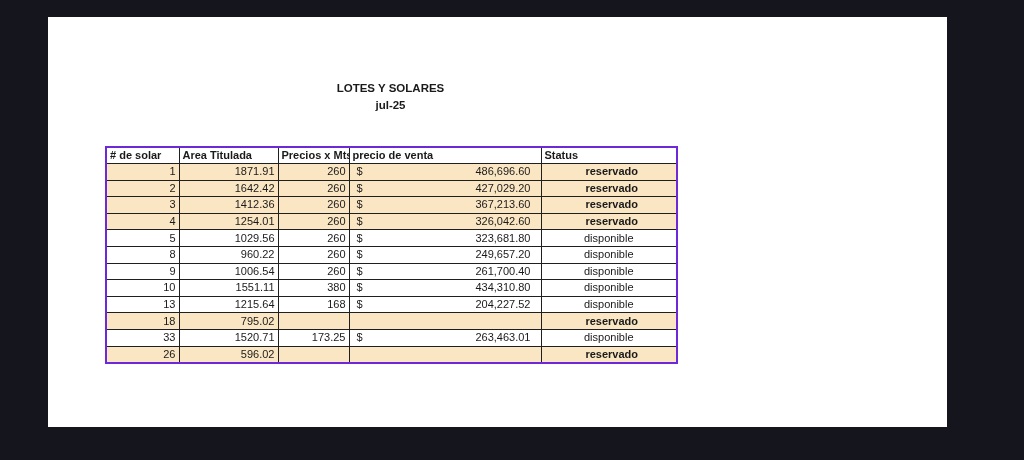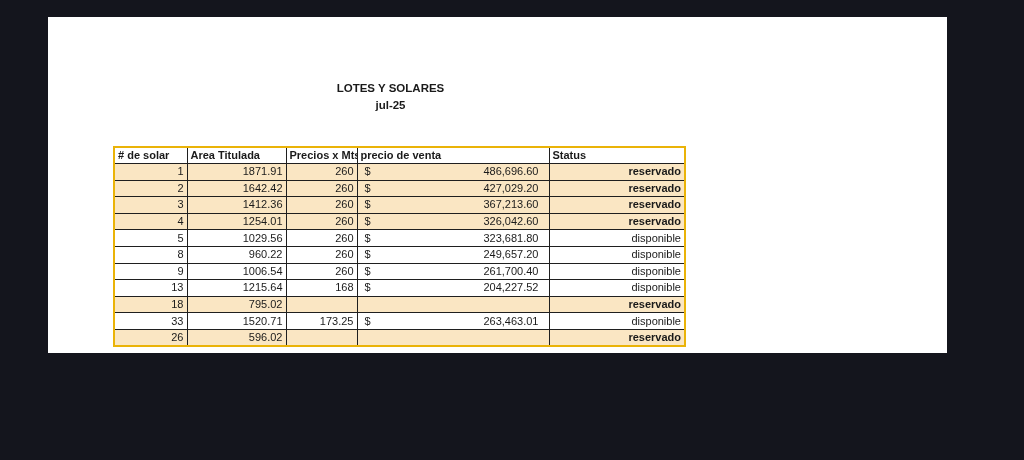--- a/index.html
+++ b/index.html
@@ -6,21 +6,21 @@
   html, body {
     width: 1024px; height: 460px;
     overflow: hidden;
     font-family: "Liberation Sans", sans-serif;
   }
   body { background: #14151d; position: relative; }
 
   .page {
     position: absolute;
     left: 48px; top: 17px;
-    width: 899px; height: 336px;
+    width: 899px; height: 410px;
     background: #ffffff;
   }
 
   .title-block {
     position: absolute;
     left: 57px; top: 63px;
     width: 571px;
     text-align: center;
     color: #1a1a1a;
     font-weight: bold;
@@ -44,41 +44,41 @@
   table.lots col.c5 { width: 136px; }
 
   table.lots th, table.lots td {
     border: 1px solid #1f1f1f;
     height: 16.6px;
     padding: 0 3px;
     line-height: 15px;
     white-space: nowrap;
     overflow: hidden;
   }
-  table.lots { border: 2px solid #eab308; margin-left: 8px; }
+  table.lots { border: 2px solid #6d28d9; }
 
   table.lots th {
     font-weight: bold;
     text-align: left;
     background: #ffffff;
     height: 16px;
   }
 
   td.c-solar, td.c-area, td.c-pmts { text-align: right; padding-right: 4px; }
 
   td.c-venta { padding: 0; }
   td.c-venta .venta-wrap {
     display: flex;
     justify-content: space-between;
     align-items: center;
     padding-left: 4px;
     padding-right: 7px;
   }
 
-  td.c-status { text-align: right; padding-left: 3px; }
+  td.c-status { text-align: center; padding-left: 3px; }
 
   tr.reserved td { background: var(--highlight, #fae6c3); }
   tr.reserved td.c-status { font-weight: bold; padding-left: 9px; }
 </style>
 </head>
 <body style="background: rgb(20, 21, 29);">
 
 <div class="page">
 
   <div class="title-block">
@@ -188,20 +188,32 @@
     <td class="c-pmts">260</td>
     <td class="c-venta">
       <div class="venta-wrap">
         <span>$</span>
         <span>261,700.40</span>
       </div>
     </td>
     <td class="c-status">disponible</td>
   </tr>
 
+  <tr>
+    <td class="c-solar">10</td>
+    <td class="c-area">1551.11</td>
+    <td class="c-pmts">380</td>
+    <td class="c-venta">
+      <div class="venta-wrap">
+        <span>$</span>
+        <span>434,310.80</span>
+      </div>
+    </td>
+    <td class="c-status">disponible</td>
+  </tr>
 
 
 
   <tr>
     <td class="c-solar">13</td>
     <td class="c-area">1215.64</td>
     <td class="c-pmts">168</td>
     <td class="c-venta">
       <div class="venta-wrap">
         <span>$</span>

